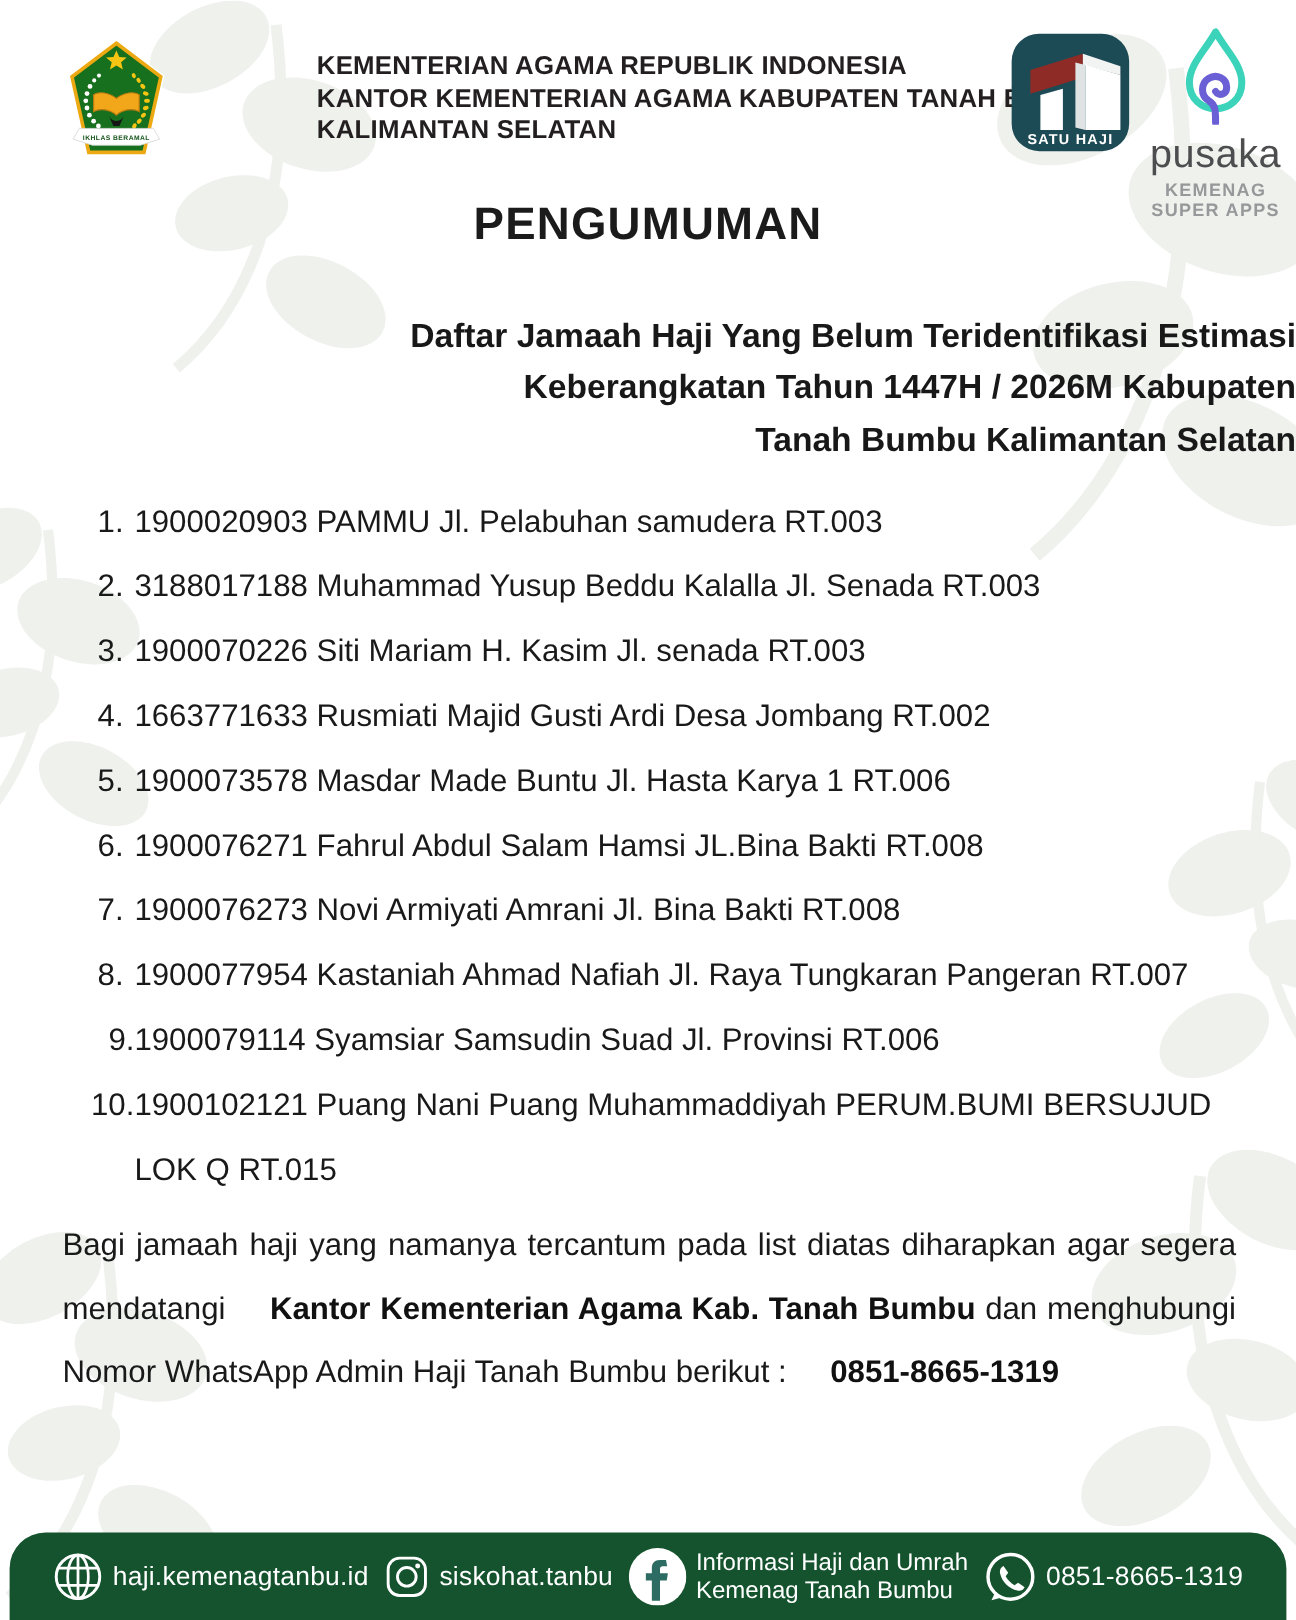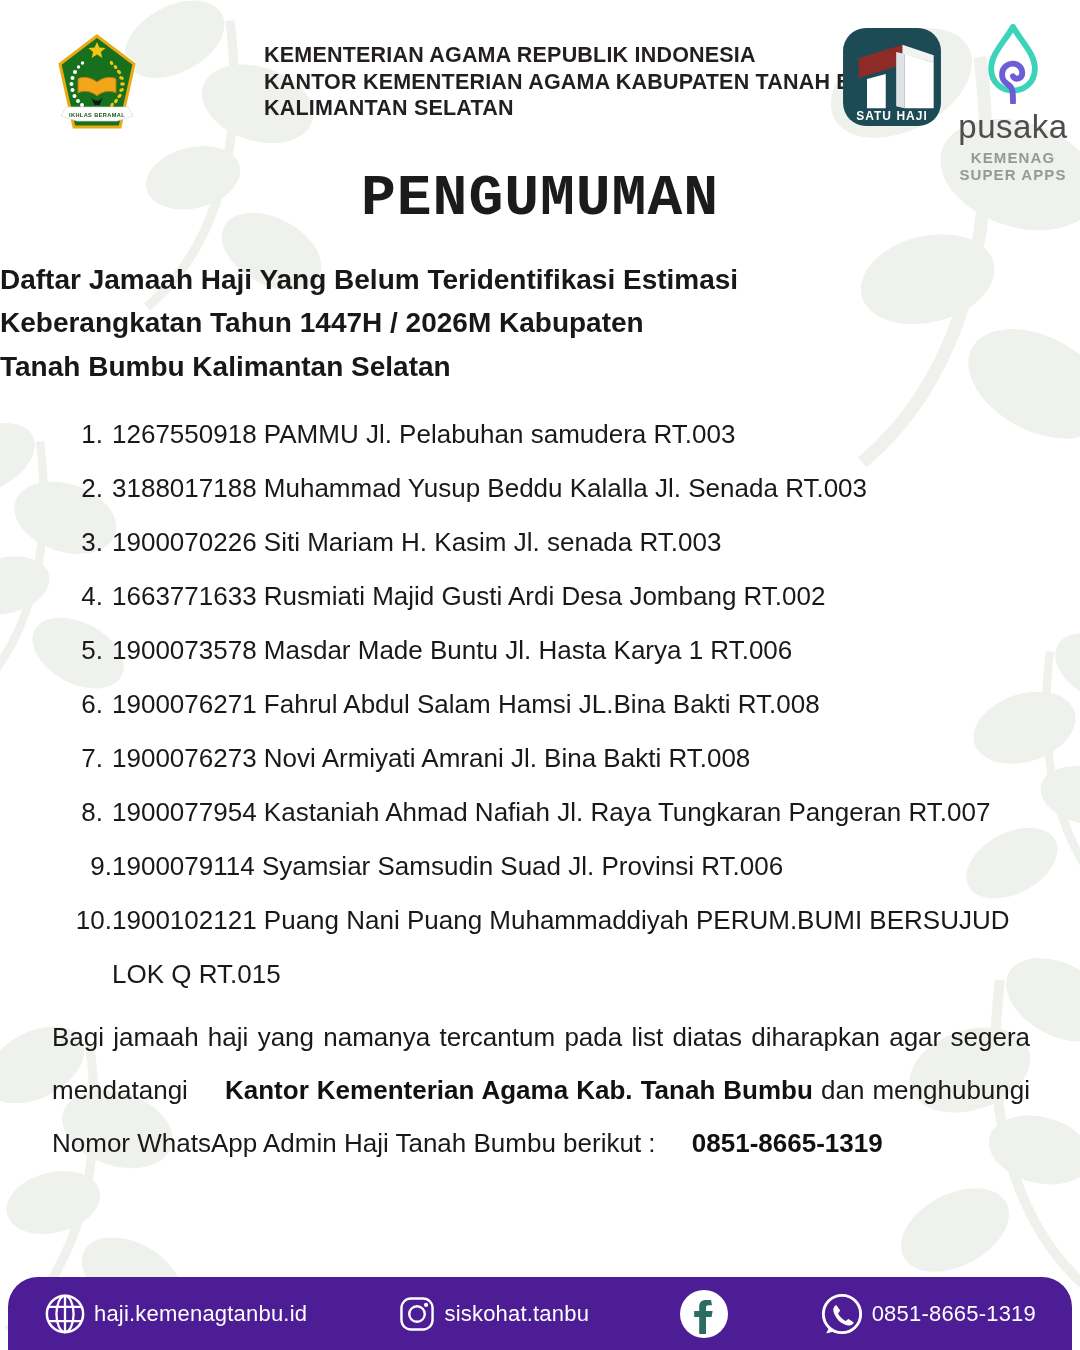--- a/index.html
+++ b/index.html
@@ -22,43 +22,43 @@
     font-weight:bold;font-size:21.5px;line-height:1.24;
     letter-spacing:.2px;color:#231f20;margin-left:24px;
   }
   .satuhaji{position:absolute;left:842px;top:27px;width:100px;height:100px;}
   .pusaka{position:absolute;left:952px;top:20px;width:122px;text-align:center;}
   .pusaka-word{font-size:33px;color:#4d4d4f;letter-spacing:.5px;margin-top:0px;font-weight:500;}
   .pusaka-sub{font-size:15px;color:#96989a;letter-spacing:1.1px;margin-top:3px;font-weight:bold;}
   
   .title{
     position:absolute;top:166px;left:0;width:100%;
-    text-align:center;font-size:58px;font-weight:900;
-    font-family:Liberation Mono, monospace;
+    text-align:center;font-size:38px;font-weight:900;
+    font-family:Liberation Sans, sans-serif;
     letter-spacing:1px;color:#1b1b1b;margin:0;
   }
   .subtitle{
     position:absolute;top:258px;left:0;width:100%;
-    text-align:left;font-weight:bold;font-size:28px;line-height:1.55;
+    text-align:right;font-weight:bold;font-size:28px;line-height:1.55;
     color:#181818;
   }
   .list{position:absolute;top:407px;left:40px;right:46px;}
   .list-row{display:flex;line-height:54px;font-size:26px;color:#191919;}
   .list-row .num{width:72px;min-width:72px;text-align:right;padding-right:9px;box-sizing:border-box;}
   .list-row.tight .num{padding-right:0;}
   .list-row .txt{flex:1;}
   .closing{
     position:absolute;top:1011px;left:52px;right:50px;
     font-size:26px;line-height:53px;text-align:justify;color:#191919;margin:0;
   }
   .closing b{font-weight:bold;color:#111;margin-left:29px;}
   
   .footer{
     position:absolute;left:8px;right:8px;bottom:0;height:73px;
-    background:#4c1d95;border-radius:30px 30px 0 0;
+    background:#14532d;border-radius:30px 30px 0 0;
     display:flex;align-items:center;justify-content:space-between;
     padding:0 36px;box-sizing:border-box;color:#ffffff;
   }
   .f-item{display:flex;align-items:center;gap:8px;}
   .f-item .lbl{font-size:22px;letter-spacing:.2px;}
   .fb-lines{font-size:20px;line-height:1.2;}
   svg text{font-family:"Liberation Sans",sans-serif;}
 </style>
 </head>
 <body>
@@ -186,21 +186,21 @@
 
     <div class="subtitle">
       <div>Daftar Jamaah Haji Yang Belum Teridentifikasi Estimasi</div>
       <div>Keberangkatan Tahun 1447H / 2026M Kabupaten</div>
       <div>Tanah Bumbu Kalimantan Selatan</div>
     </div>
 
     <div class="list">
         <div class="list-row">
           <span class="num">1.</span>
-          <span class="txt">1267550918 PAMMU Jl. Pelabuhan samudera RT.003</span>
+          <span class="txt">1900020903 PAMMU Jl. Pelabuhan samudera RT.003</span>
         </div>
         <div class="list-row">
           <span class="num">2.</span>
           <span class="txt">3188017188 Muhammad Yusup Beddu Kalalla Jl. Senada RT.003</span>
         </div>
         <div class="list-row">
           <span class="num">3.</span>
           <span class="txt">1900070226 Siti Mariam H. Kasim Jl. senada RT.003</span>
         </div>
         <div class="list-row">
@@ -255,20 +255,24 @@
           <circle cx="32.5" cy="11.5" r="2.4" fill="#ffffff"></circle>
         </svg>
         <span class="lbl">siskohat.tanbu</span>
       </div>
 
       <div class="f-item">
         <svg width="48" height="48" viewBox="0 0 48 48">
           <circle cx="24" cy="24" r="24" fill="#ffffff"></circle>
           <path d="M31,10 h-5.2 c-4.2,0 -6.6,2.6 -6.6,6.6 v4.4 h-5 v6 h5 v17 h6.8 v-17 h5.6 l1,-6 h-6.6 v-3.6 c0,-1.5 0.9,-2.2 2.2,-2.2 h3.8 z" fill="#2d6c63"></path>
         </svg>
+        <div class="fb-lines">
+          <div>Informasi Haji dan Umrah</div>
+          <div>Kemenag Tanah Bumbu</div>
+        </div>
       </div>
 
       <div class="f-item">
         <svg width="44" height="44" viewBox="0 0 46 46">
           <circle cx="23" cy="23" r="19.5" stroke="#ffffff" stroke-width="3" fill="none"></circle>
           <path d="M10,36 L6.5,43.5 L15.5,41 Z" fill="#ffffff"></path>
           <path d="M17,13.5 c-2.4,1.2 -3.6,3.6 -3,6.3 c1.7,7.6 7.6,13.5 15.2,15.2 c2.7,0.6 5,-0.6 6.2,-3 l-5.6,-3.9 -3.2,2.2 c-3.2,-1.7 -6,-4.5 -7.7,-7.7 l2.2,-3.2 z" fill="#ffffff"></path>
         </svg>
         <span class="lbl">0851-8665-1319</span>
       </div>

